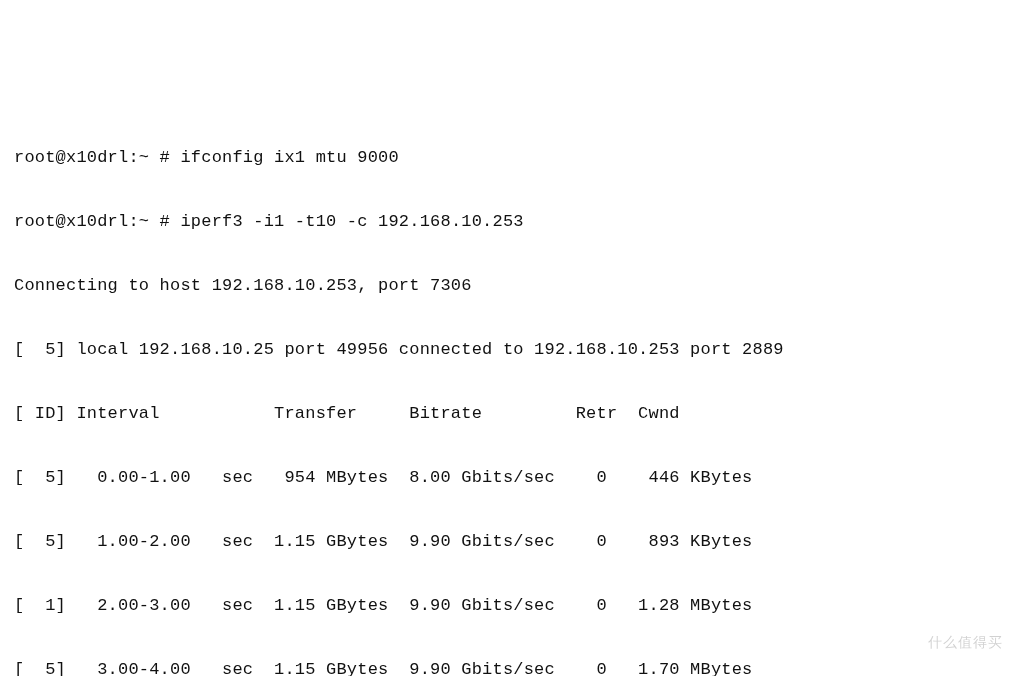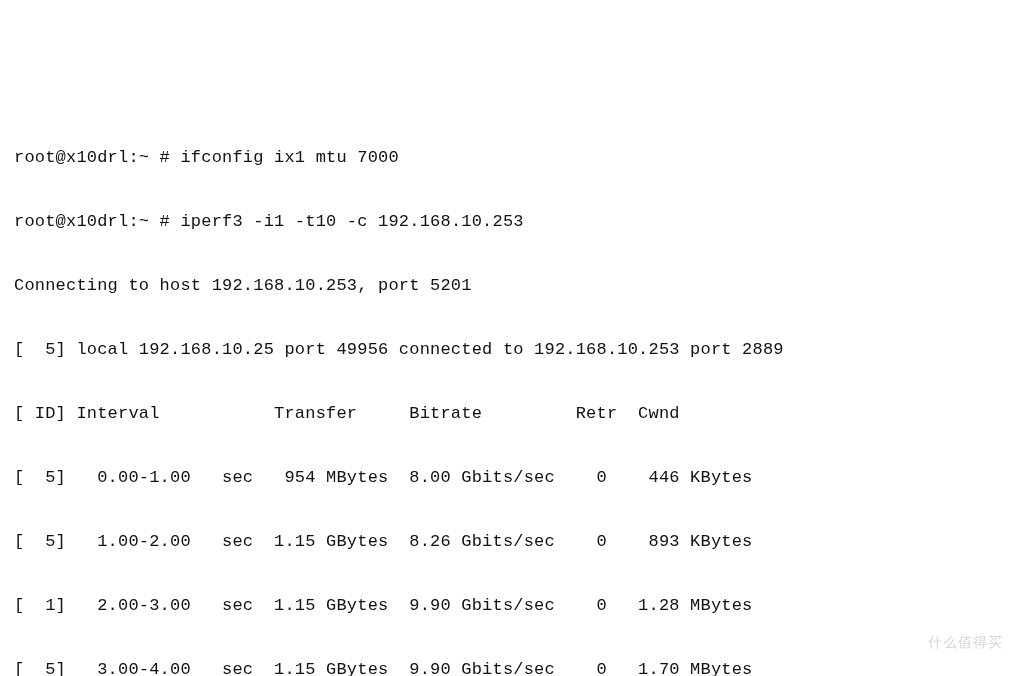--- a/index.html
+++ b/index.html
@@ -24,27 +24,27 @@
       letter-spacing: 1px;
       pointer-events: none;
       text-align: center;
     }
   </style>
 </head>
 <body>
 
 
 
-<span class="line"><span>root@x10drl:~ # </span><span>ifconfig ix1 mtu 7000</span></span>
+<span class="line"><span>root@x10drl:~ # </span><span>ifconfig ix1 mtu 9000</span></span>
 <span class="line"><span>root@x10drl:~ # </span><span>iperf3 -i1 -t10 -c 192.168.10.253</span></span>
-<span class="line">Connecting to host 192.168.10.253, port 5201</span>
+<span class="line">Connecting to host 192.168.10.253, port 7306</span>
 <span class="line">[  5] local 192.168.10.25 port 49956 connected to 192.168.10.253 port 2889</span>
 <span class="line">[ ID] Interval           Transfer     Bitrate         Retr  Cwnd</span>
 <span class="line">[  5]   0.00-1.00   sec   954 MBytes  8.00 Gbits/sec    0    446 KBytes</span>
-<span class="line">[  5]   1.00-2.00   sec  1.15 GBytes  8.26 Gbits/sec    0    893 KBytes</span>
+<span class="line">[  5]   1.00-2.00   sec  1.15 GBytes  9.90 Gbits/sec    0    893 KBytes</span>
 <span class="line">[  1]   2.00-3.00   sec  1.15 GBytes  9.90 Gbits/sec    0   1.28 MBytes</span>
 <span class="line">[  5]   3.00-4.00   sec  1.15 GBytes  9.90 Gbits/sec    0   1.70 MBytes</span>
 
 
 
 
 
 
 
 

